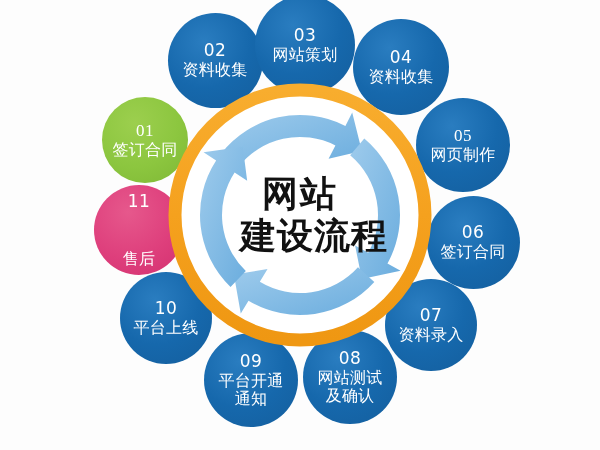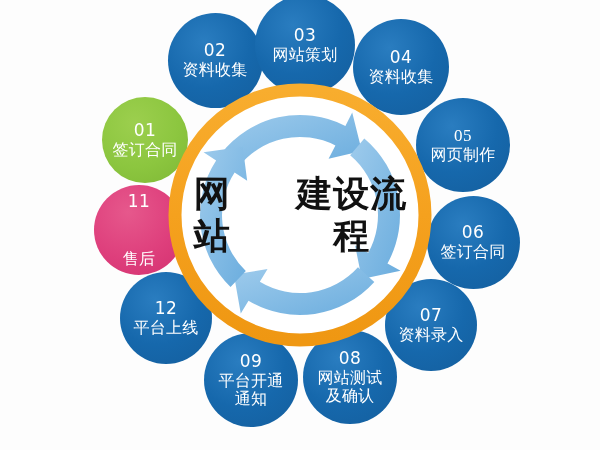--- a/index.html
+++ b/index.html
@@ -43,20 +43,21 @@
     letter-spacing: 0.2px;
     font-weight: 400;
     padding: 0 4px;
     white-space: pre-line;
   }
   .node.blue {
     background: radial-gradient(circle at 38% 30%, #2a7dc0 0%, #1668ac 52%, #145e9d 100%);
   }
   .node.green {
     background: radial-gradient(circle at 38% 30%, #9ccf4e 0%, #8cc63f 55%, #7eb735 100%);
+    font-family: Liberation Serif, serif;
   }
   .node.pink {
     background: radial-gradient(circle at 38% 30%, #e6588c 0%, #de3f7c 55%, #d3306f 100%);
     gap: 38px;
   }
   
   #ring-wrap {
     position: absolute;
     left: 0;
     top: 0;
@@ -64,20 +65,21 @@
     height: 450px;
     pointer-events: none;
   }
   #center-text {
     position: absolute;
     left: 175px;
     top: 150px;
     width: 250px;
     height: 130px;
     display: flex;
+    flex-direction: column;
     align-items: center;
     justify-content: center;
     color: #111111;
     font-weight: bold;
     text-align: center;
     line-height: 1.18;
   }
   #center-text .l1 { font-size: 36px; letter-spacing: 2px; }
   #center-text .l2 { font-size: 36px; letter-spacing: 1px; margin-left: 28px; }
 </style>
@@ -119,21 +121,21 @@
         <div class="num">08</div>
         <div class="lbl">网站测试
 及确认</div>
       </div>
       <div class="node blue" style="width: 94px; height: 94px; left: 204px; top: 333px;">
         <div class="num">09</div>
         <div class="lbl">平台开通
 通知</div>
       </div>
       <div class="node blue" style="width: 92px; height: 92px; left: 120px; top: 272px;">
-        <div class="num">12</div>
+        <div class="num">10</div>
         <div class="lbl">平台上线</div>
       </div>
       <div class="node pink" style="width: 90px; height: 90px; left: 94px; top: 185px;">
         <div class="num">11</div>
         <div class="lbl">售后</div>
       </div>
     </div>
 
   <svg id="ring-wrap" viewBox="0 0 600 450">
     <defs>

